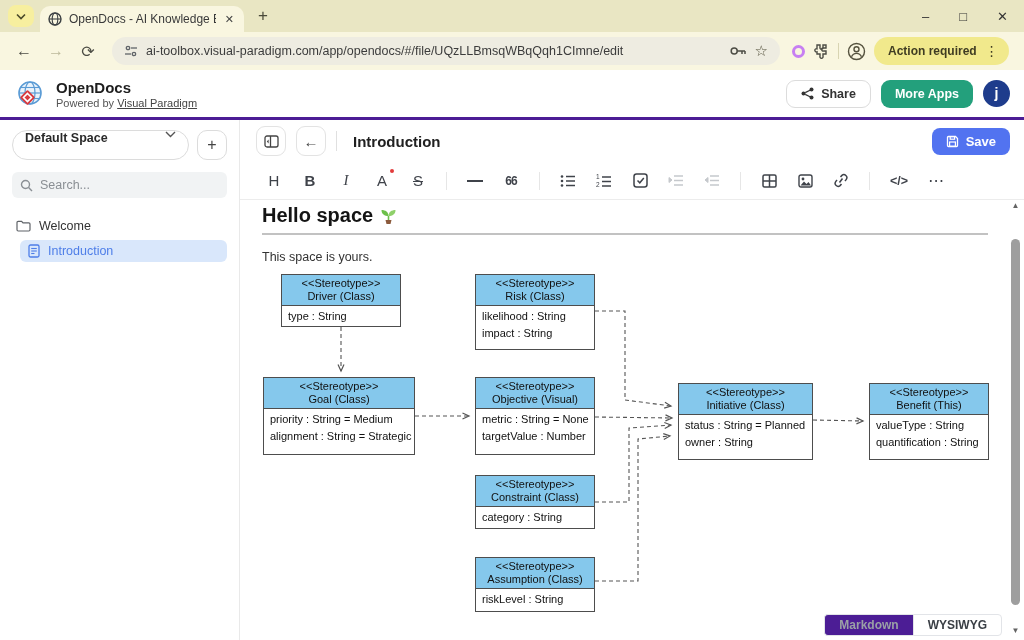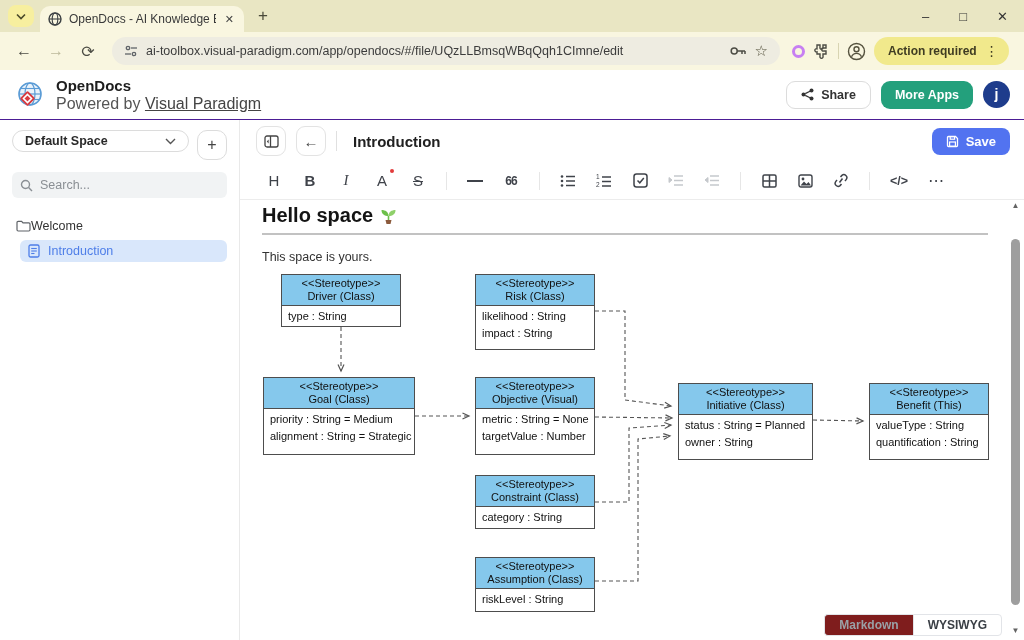--- a/index.html
+++ b/index.html
@@ -23,40 +23,40 @@
   .addr { flex:1; max-width:668px; height:28px; background:#eeece1; border-radius:14px; display:flex; align-items:center; padding:0 12px; gap:8px; margin:0 4px; cursor:text; }
   .addr-url { flex:1; font-size:12.5px; color:#3c3c3c; white-space:nowrap; overflow:hidden; }
   .star { font-size:15px; color:#55523e; cursor:pointer; }
   .ext-ring { width:13px; height:13px; border-radius:50%; border:3.5px solid #c77ff2; cursor:pointer; }
   .vsep-chrome { width:1px; height:16px; background:#d8d4b2; }
   .action-pill { height:28px; background:#f1e98c; border-radius:14px; display:flex; align-items:center; gap:8px; padding:0 10px 0 14px; cursor:pointer; }
   .action-pill b { font-size:12px; color:#3f3c22; font-weight:700; }
   .action-pill .kebab { font-size:14px; color:#3f3c22; }
 
   
-  .app-header { position:absolute; left:0; top:70px; width:1024px; height:50px; background:#fff; border-bottom:1px solid #4c1d95; display:flex; align-items:center; padding:0 14px; }
+  .app-header { position:absolute; left:0; top:70px; width:1024px; height:50px; background:#fff; border-bottom:3px solid #4c1d95; display:flex; align-items:center; padding:0 14px; }
   .brand { display:flex; align-items:center; gap:10px; }
   .brand-name { font-size:15px; font-weight:700; color:#1d1d1d; }
-  .brand-sub { font-size:16px; color:#555; margin-top:1px; }
+  .brand-sub { font-size:11px; color:#555; margin-top:1px; }
   .brand-sub a { color:#444; text-decoration:underline; cursor:pointer; }
   .hdr-right { margin-left:auto; display:flex; align-items:flex-start; gap:10px; }
   .btn-share { display:flex; align-items:center; gap:7px; background:#fff; border:1px solid #dcdcdc; border-radius:9px; padding:6px 14px; font-size:12.5px; font-weight:600; color:#333; cursor:pointer; }
   .btn-moreapps { background:#23a07c; color:#fff; border:none; border-radius:9px; padding:7px 14px; font-size:12.5px; font-weight:700; cursor:pointer; }
   .avatar { width:27px; height:27px; border-radius:50%; background:#1e3c8c; color:#fff; font-size:14px; font-weight:700; display:flex; align-items:center; justify-content:center; cursor:pointer; }
 
   
   .sidebar { position:absolute; left:0; top:120px; width:240px; height:520px; background:#fff; border-right:1px solid #e9e9e9; padding:10px 12px; }
   .space-row { display:flex; gap:8px; }
-  .space-select { flex:1; height:22px; border:1px solid #dcdcdc; border-radius:16px; display:flex; align-items:center; padding:0 12px; font-size:12.5px; font-weight:600; color:#2a2a2a; cursor:pointer; }
+  .space-select { flex:1; height:30px; border:1px solid #dcdcdc; border-radius:16px; display:flex; padding:0 12px; font-size:12.5px; font-weight:600; color:#2a2a2a; cursor:pointer; }
   .space-select svg { margin-left:auto; }
   .add-space { width:30px; height:30px; border:1px solid #dcdcdc; border-radius:10px; background:#fff; font-size:16px; color:#444; cursor:pointer; display:flex; align-items:center; justify-content:center; }
   .search-box { margin-top:12px; height:26px; background:#f1f3f4; border-radius:6px; display:flex; align-items:center; gap:7px; padding:0 8px; cursor:text; }
   .search-ph { font-size:12.5px; color:#8a8f94; }
   .tree { margin-top:18px; }
-  .tree-folder { display:flex; align-items:center; padding:3px 4px; font-size:12.5px; color:#333; cursor:pointer; }
+  .tree-folder { display:flex; align-items:center; gap:8px; padding:3px 4px; font-size:12.5px; color:#333; cursor:pointer; }
   .tree-doc { margin:4px 0 0 8px; display:flex; align-items:center; gap:8px; padding:4px 8px; border-radius:6px; background:#d9e7fb; font-size:12.5px; color:#4e7ee8; cursor:pointer; }
 
   
   .doc-panel { position:absolute; left:240px; top:120px; width:784px; height:520px; background:#fff; }
   .doc-header { height:42px; display:flex; align-items:center; gap:10px; padding:0 14px 0 16px; }
   .sq-btn { width:30px; height:30px; border:1px solid #e3e3e3; border-radius:9px; background:#fff; display:flex; align-items:center; justify-content:center; font-size:15px; color:#444; cursor:pointer; }
   .vsep { width:1px; height:20px; background:#e0e0e0; }
   .doc-title { font-size:15px; font-weight:700; color:#202020; margin-left:6px; }
   .btn-save { margin-left:auto; display:flex; align-items:center; gap:7px; background:#5273f0; color:#fff; border:none; border-radius:8px; padding:6px 14px; font-size:13px; font-weight:700; cursor:pointer; }
 
@@ -86,21 +86,21 @@
   .uml-attr { padding:4px 6px 1px; white-space:nowrap; }
 
   
   .scroll { position:absolute; right:2px; top:81px; bottom:5px; width:13px; }
   .scroll .arr { position:absolute; left:0; width:13px; text-align:center; font-size:8px; color:#636363; cursor:pointer; }
   .scroll .thumb { position:absolute; left:2px; top:38px; width:9px; height:366px; background:#9e9e9e; border-radius:5px; cursor:grab; }
 
   
   .mode-toggle { position:absolute; right:22px; bottom:4px; display:flex; }
   .mode-btn { padding:3px 14px; font-size:12px; font-weight:700; border:1px solid #e2e4e8; border-radius:4px; cursor:pointer; }
-  .mode-btn.off { background:#7f1d1d; color:#9aa0a6; border-right:none; border-radius:4px 0 0 4px; }
+  .mode-btn.off { background:#4c1d95; color:#9aa0a6; border-right:none; border-radius:4px 0 0 4px; }
   .mode-btn.on { background:#fff; color:#3a3f45; border-radius:0 4px 4px 0; }
 
   svg { display:block; }
 </style>
 </head>
 <body>
 
 <div class="window">
 
   <div class="tabstrip">

